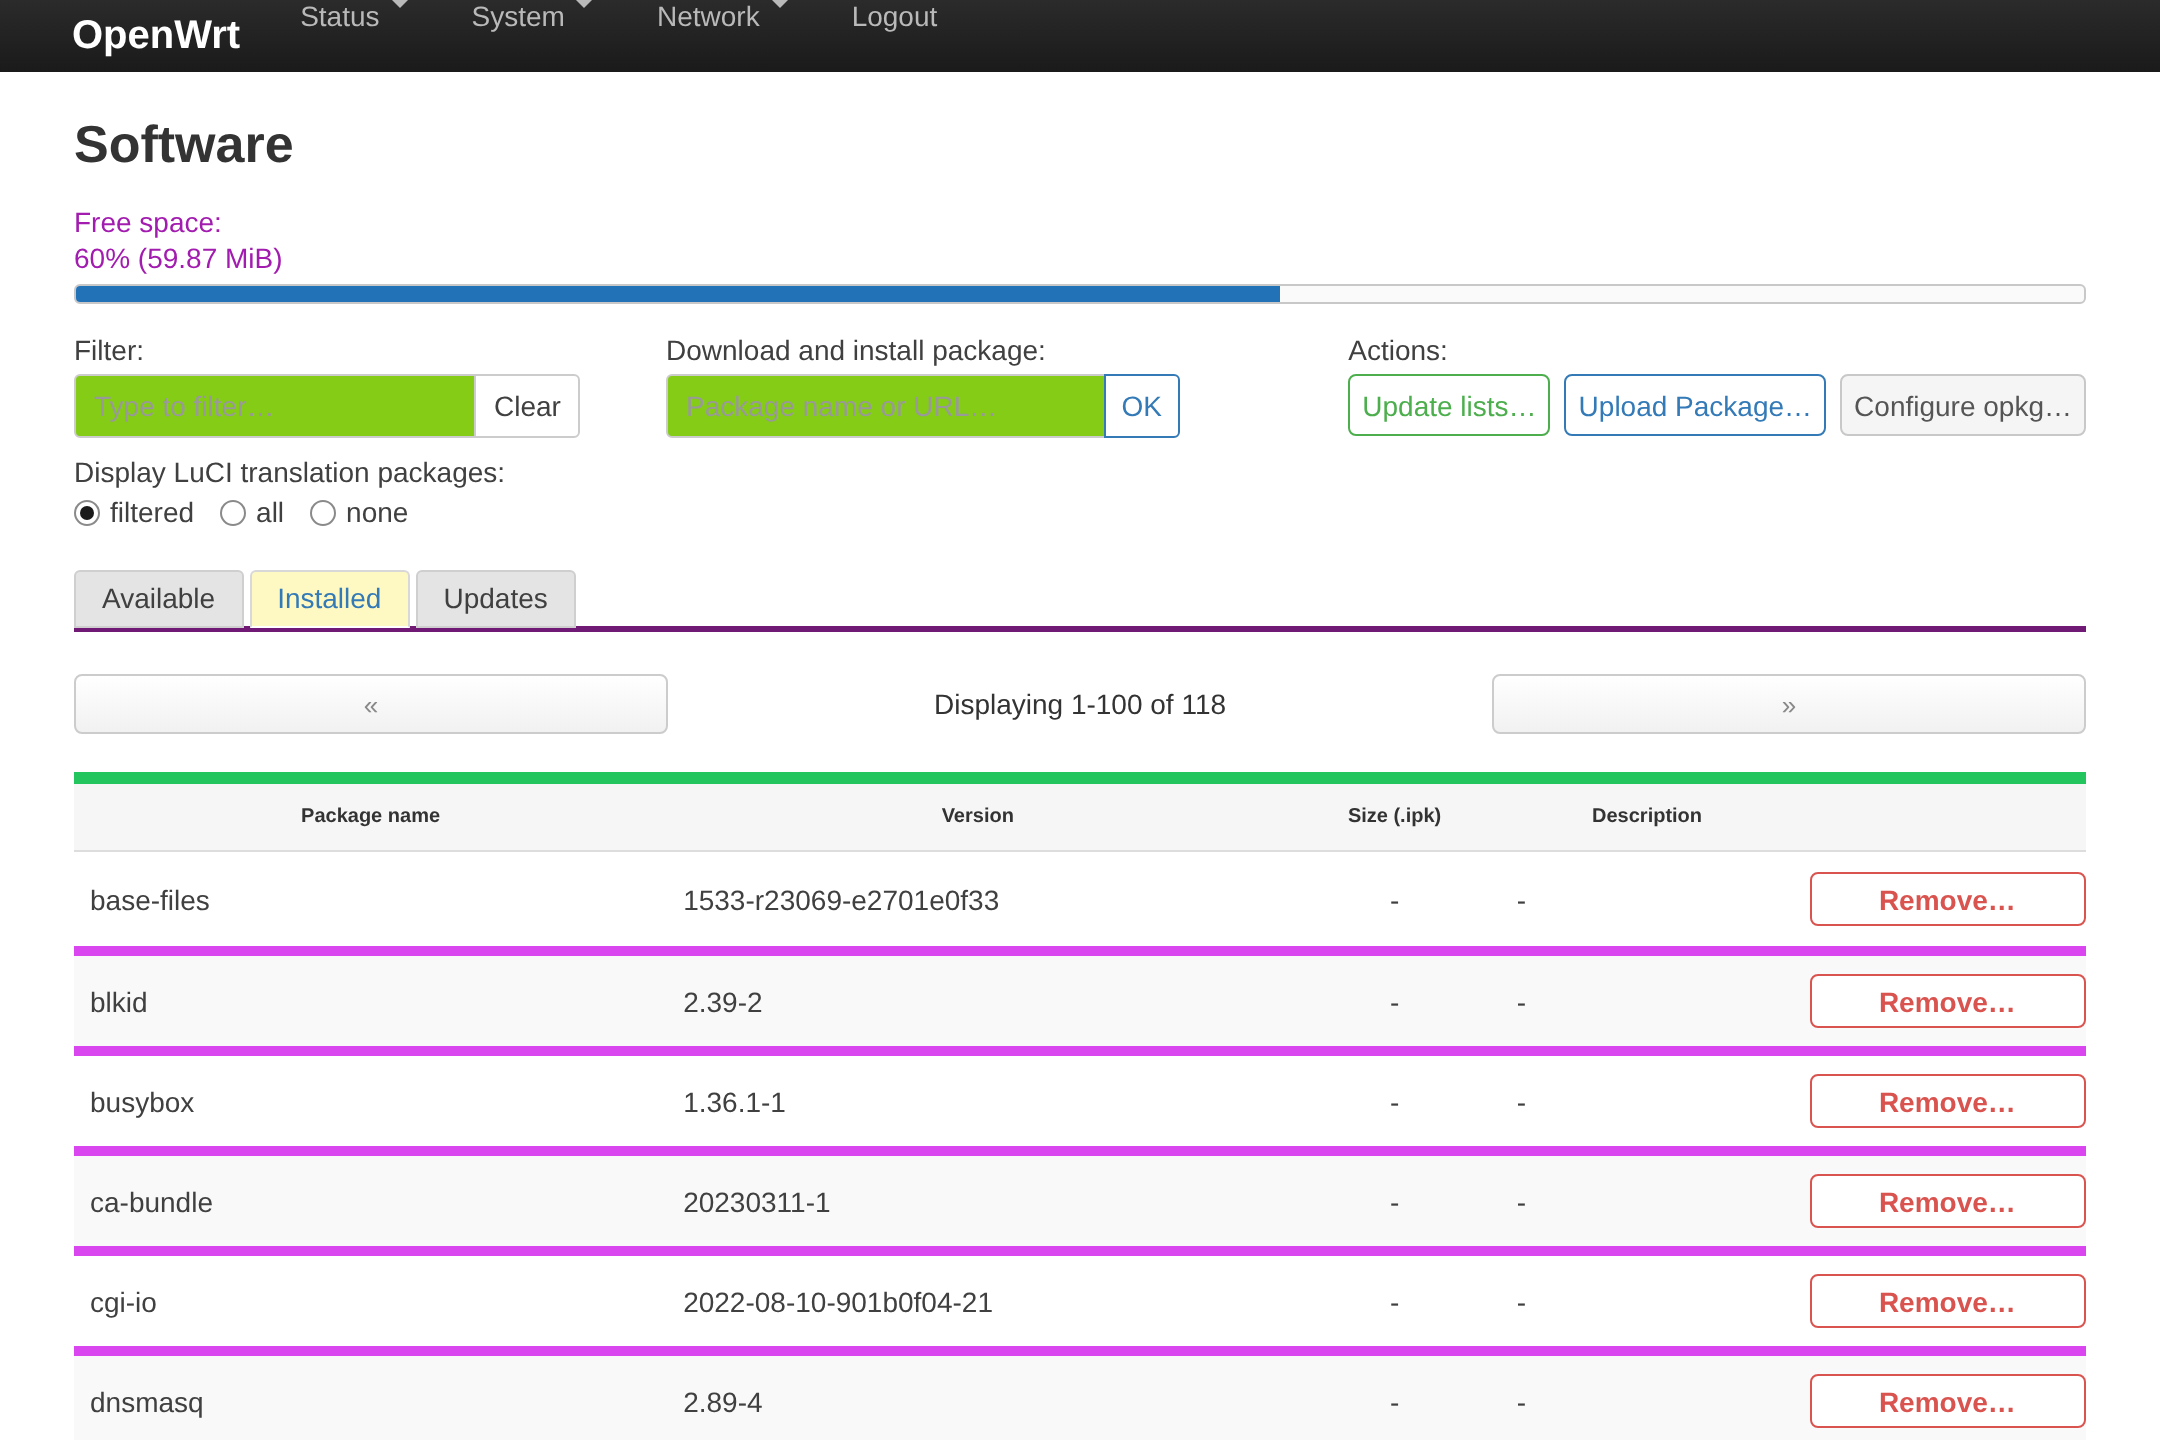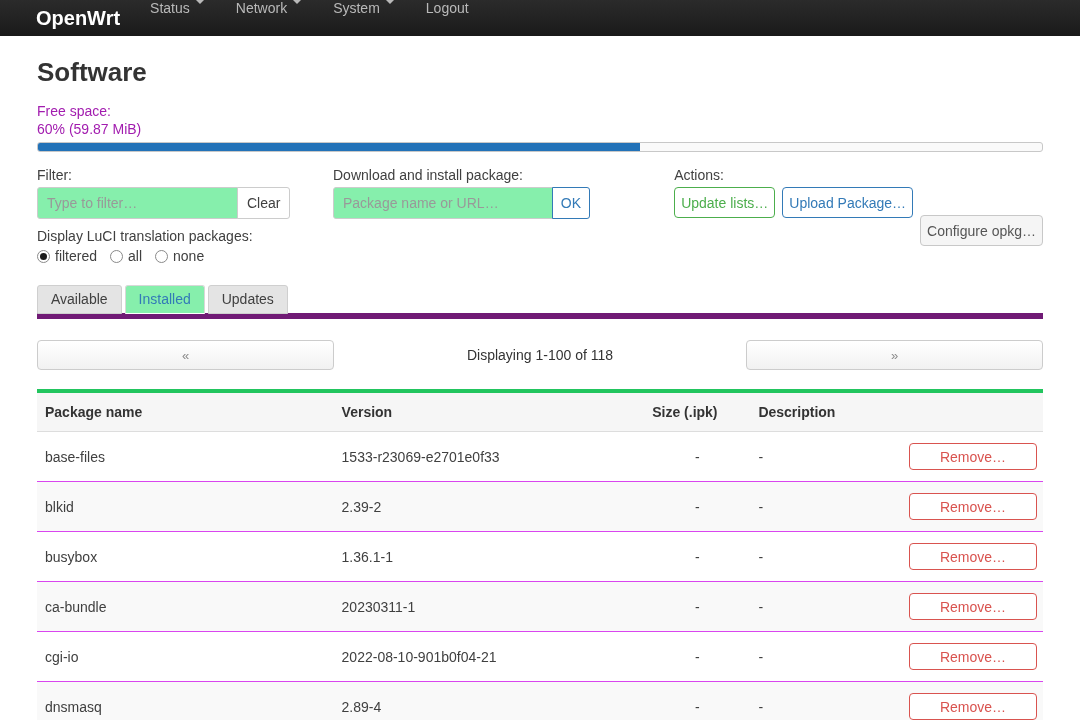--- a/index.html
+++ b/index.html
@@ -40,21 +40,21 @@
   }
   .progress-fill { height:100%; background:#2272b8; }
 
   
   .controls { display:flex; margin-top:14px; }
   .control-label { font-size:14px; line-height:18px; margin-bottom:3px; color:#404040; }
   .input-group { display:flex; }
   input.text {
     height:32px; border:1px solid #ccc; border-radius:3px 0 0 3px;
     padding:0 9px; font-size:14px; color:#404040; outline:none;
-    font-family:inherit; background:#86efac;
+    font-family:inherit; background:#84cc16;
   }
   input.text::placeholder { color:#999; }
   .filter-col { width:245px; margin-right:51px; }
   .filter-col input { width:206px; }
   .btn-clear {
     height:32px; border:1px solid #ccc; margin-left:-1px;
     border-radius:0 3px 3px 0; background:#fff; color:#404040;
     font-size:14px; font-family:inherit; padding:0 9px; cursor:pointer;
   }
   .download-col { width:257px; }
@@ -67,88 +67,88 @@
   .actions-col { margin-left:auto; }
   .action-btns { display:flex; }
   .btn-action {
     height:31px; border-radius:4px; background:#fff; font-size:14px;
     font-family:inherit; padding:0 6px; margin-right:7px; cursor:pointer;
     border:1px solid #ccc; color:#555;
   }
   .btn-action:last-child { margin-right:0; }
   .btn-green { border-color:#4cae4c; color:#4cae4c; }
   .btn-blue  { border-color:#337ab7; color:#337ab7; }
-  .btn-gray  { border-color:#c8c8c8; color:#555; background:#f5f5f5;margin-top:28px; }
+  .btn-gray  { border-color:#c8c8c8; color:#555; background:#f5f5f5; }
 
   .translation { margin-top:8px; }
   .radio-row { display:flex; align-items:center; margin-top:3px; }
   .radio-option { display:flex; align-items:center; margin-right:13px; cursor:pointer; }
   .radio-circle {
     width:13px; height:13px; border:1px solid #8a8a8a; border-radius:50%;
     background:#fff; margin-right:5px; position:relative; display:inline-block;
   }
   .radio-option.checked .radio-circle::after {
     content:""; position:absolute; left:2px; top:2px; width:7px; height:7px;
     border-radius:50%; background:#1a1a1a;
   }
 
   
-  .tabs { display:flex; align-items:center; border-bottom:6px solid #701a75; margin-top:21px; }
+  .tabs { display:flex; align-items:center; border-bottom:3px solid #701a75; margin-top:21px; }
   .tab {
     font-size:14px; color:#404040; padding:5px 13px 6px; margin-right:3px; margin-bottom:-1px;
     background:#e4e4e4; border:1px solid #cfcfcf; border-radius:3px 3px 0 0;
     cursor:pointer; text-decoration:none;
   }
-  .tab.active { background:#86efac; border-color:#d8d8d8; border-bottom-color:#fff; color:#337ab7; }
+  .tab.active { background:#fef9c3; border-color:#d8d8d8; border-bottom-color:#fff; color:#337ab7; }
 
   
   .pagination { display:flex; align-items:center; margin-top:21px; }
   .page-btn {
     width:297px; height:30px; border:1px solid #ccc; border-radius:4px;
     background:linear-gradient(#ffffff,#f1f1f1); color:#8a8a8a;
     font-size:13px; font-family:inherit; cursor:pointer;
   }
   .page-status { flex:1; text-align:center; font-size:14px; color:#333; }
 
   
   table.pkg { width:100%; border-collapse:collapse; table-layout:fixed; margin-top:19px; }
   .col-name { width:296px; } .col-version { width:310px; } .col-size { width:106px; }
   .col-desc { width:146px; } .col-action { width:146px; }
   thead th {
-    background:#f6f6f6; border-top:4px solid #22c55e; border-bottom:1px solid #ddd;
-    font-size:14px; font-weight:bold; color:#333; text-align:left; padding:11px 8px;
+    background:#f6f6f6; border-top:6px solid #22c55e; border-bottom:1px solid #ddd;
+    font-size:10px; font-weight:bold; color:#333; text-align:center; padding:11px 8px;
   }
   tbody td {
     font-size:14px; color:#404040; padding:0 8px; height:50px;
-    border-bottom:1px solid #d946ef; background:transparent;
+    border-bottom:5px solid #d946ef; background:transparent;
   }
   tbody tr.alt td { background:#f9f9f9; }
   td.td-size { text-align:center; }
   td.td-action { text-align:right; padding-right:6px; }
   .btn-remove {
-    width:128px; height:27px; border:1px solid #d9534f; border-radius:4px;
-    background:#fff; color:#d9534f; font-size:14px; font-family:inherit; cursor:pointer;
+    width:138px; height:27px; border:1px solid #d9534f; border-radius:4px;
+    background:#fff; color:#d9534f; font-size:14px; font-family:inherit; cursor:pointer;font-weight:bold;
   }
 </style>
 </head>
 <body>
 
 <nav class="navbar">
   <span class="brand">OpenWrt</span>
   <div class="nav-items">
     <a class="nav-item">
       <span>Status</span>
       <span class="caret"></span>
     </a>
     <a class="nav-item">
+      <span>System</span>
+      <span class="caret"></span>
+    </a>
+    <a class="nav-item">
       <span>Network</span>
-      <span class="caret"></span>
-    </a>
-    <a class="nav-item">
-      <span>System</span>
       <span class="caret"></span>
     </a>
     <a class="nav-item">
       <span>Logout</span>
     </a>
   </div>
 </nav>
 
 <main class="container">
   <h1>Software</h1>

